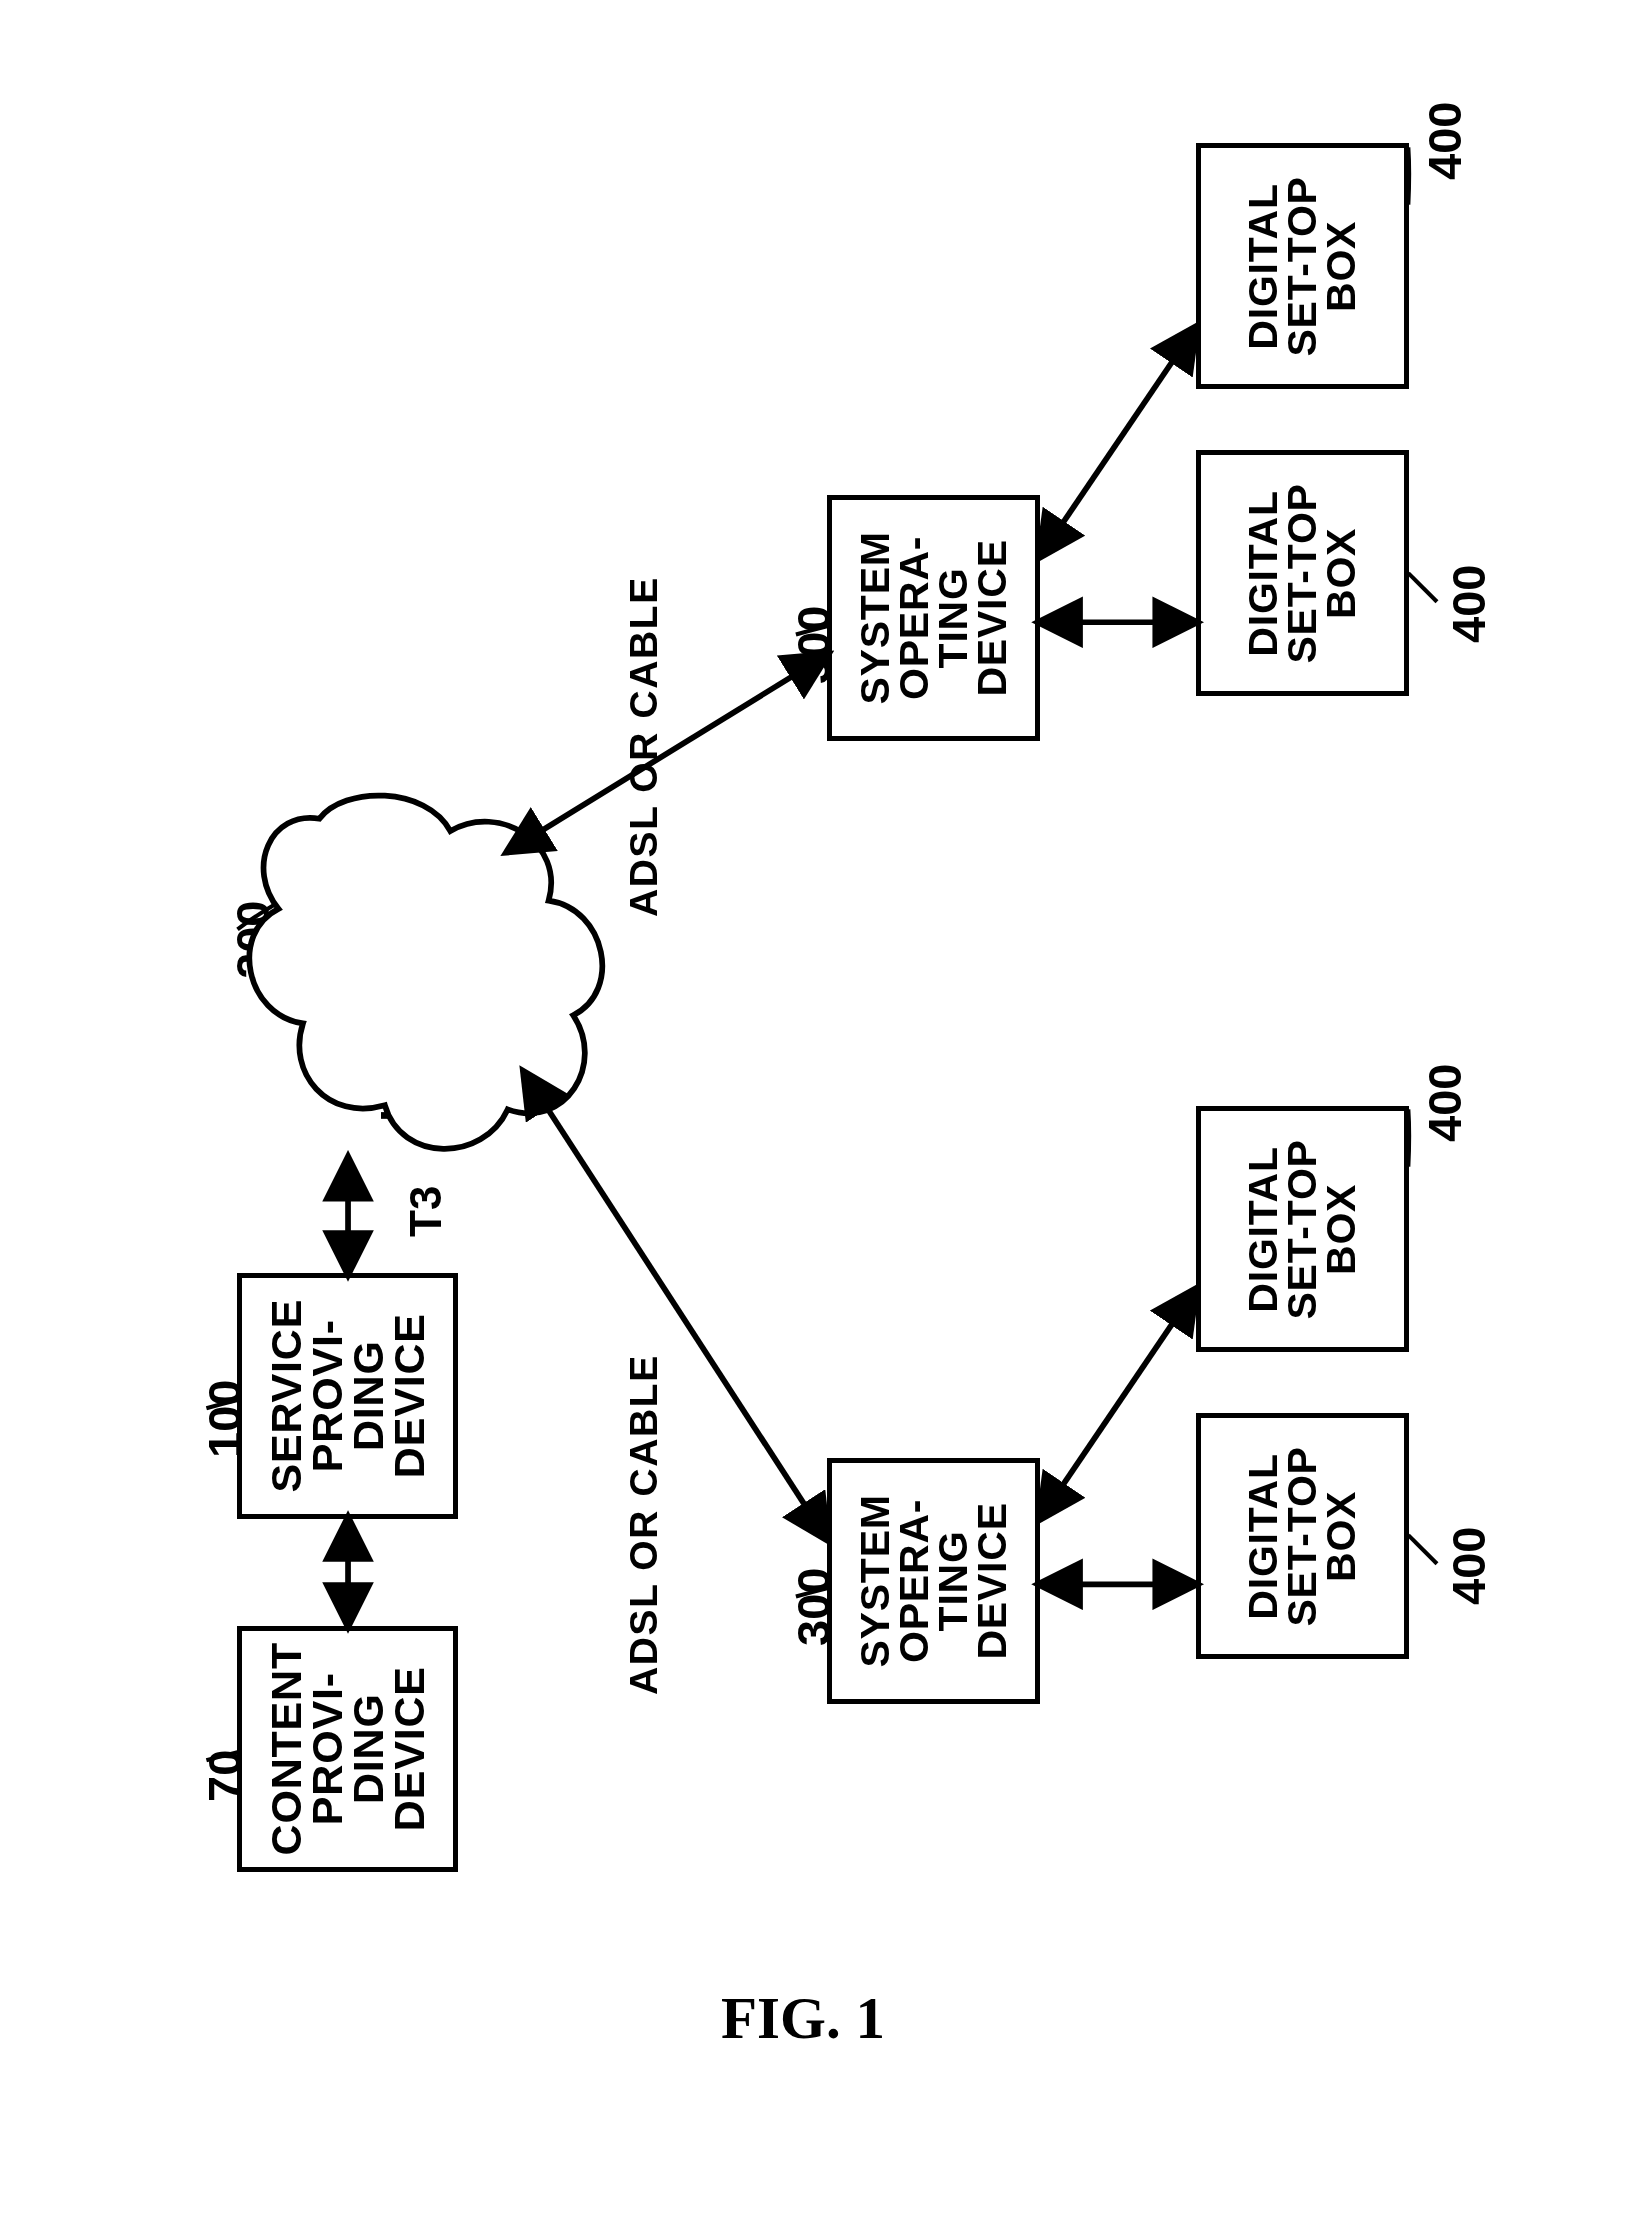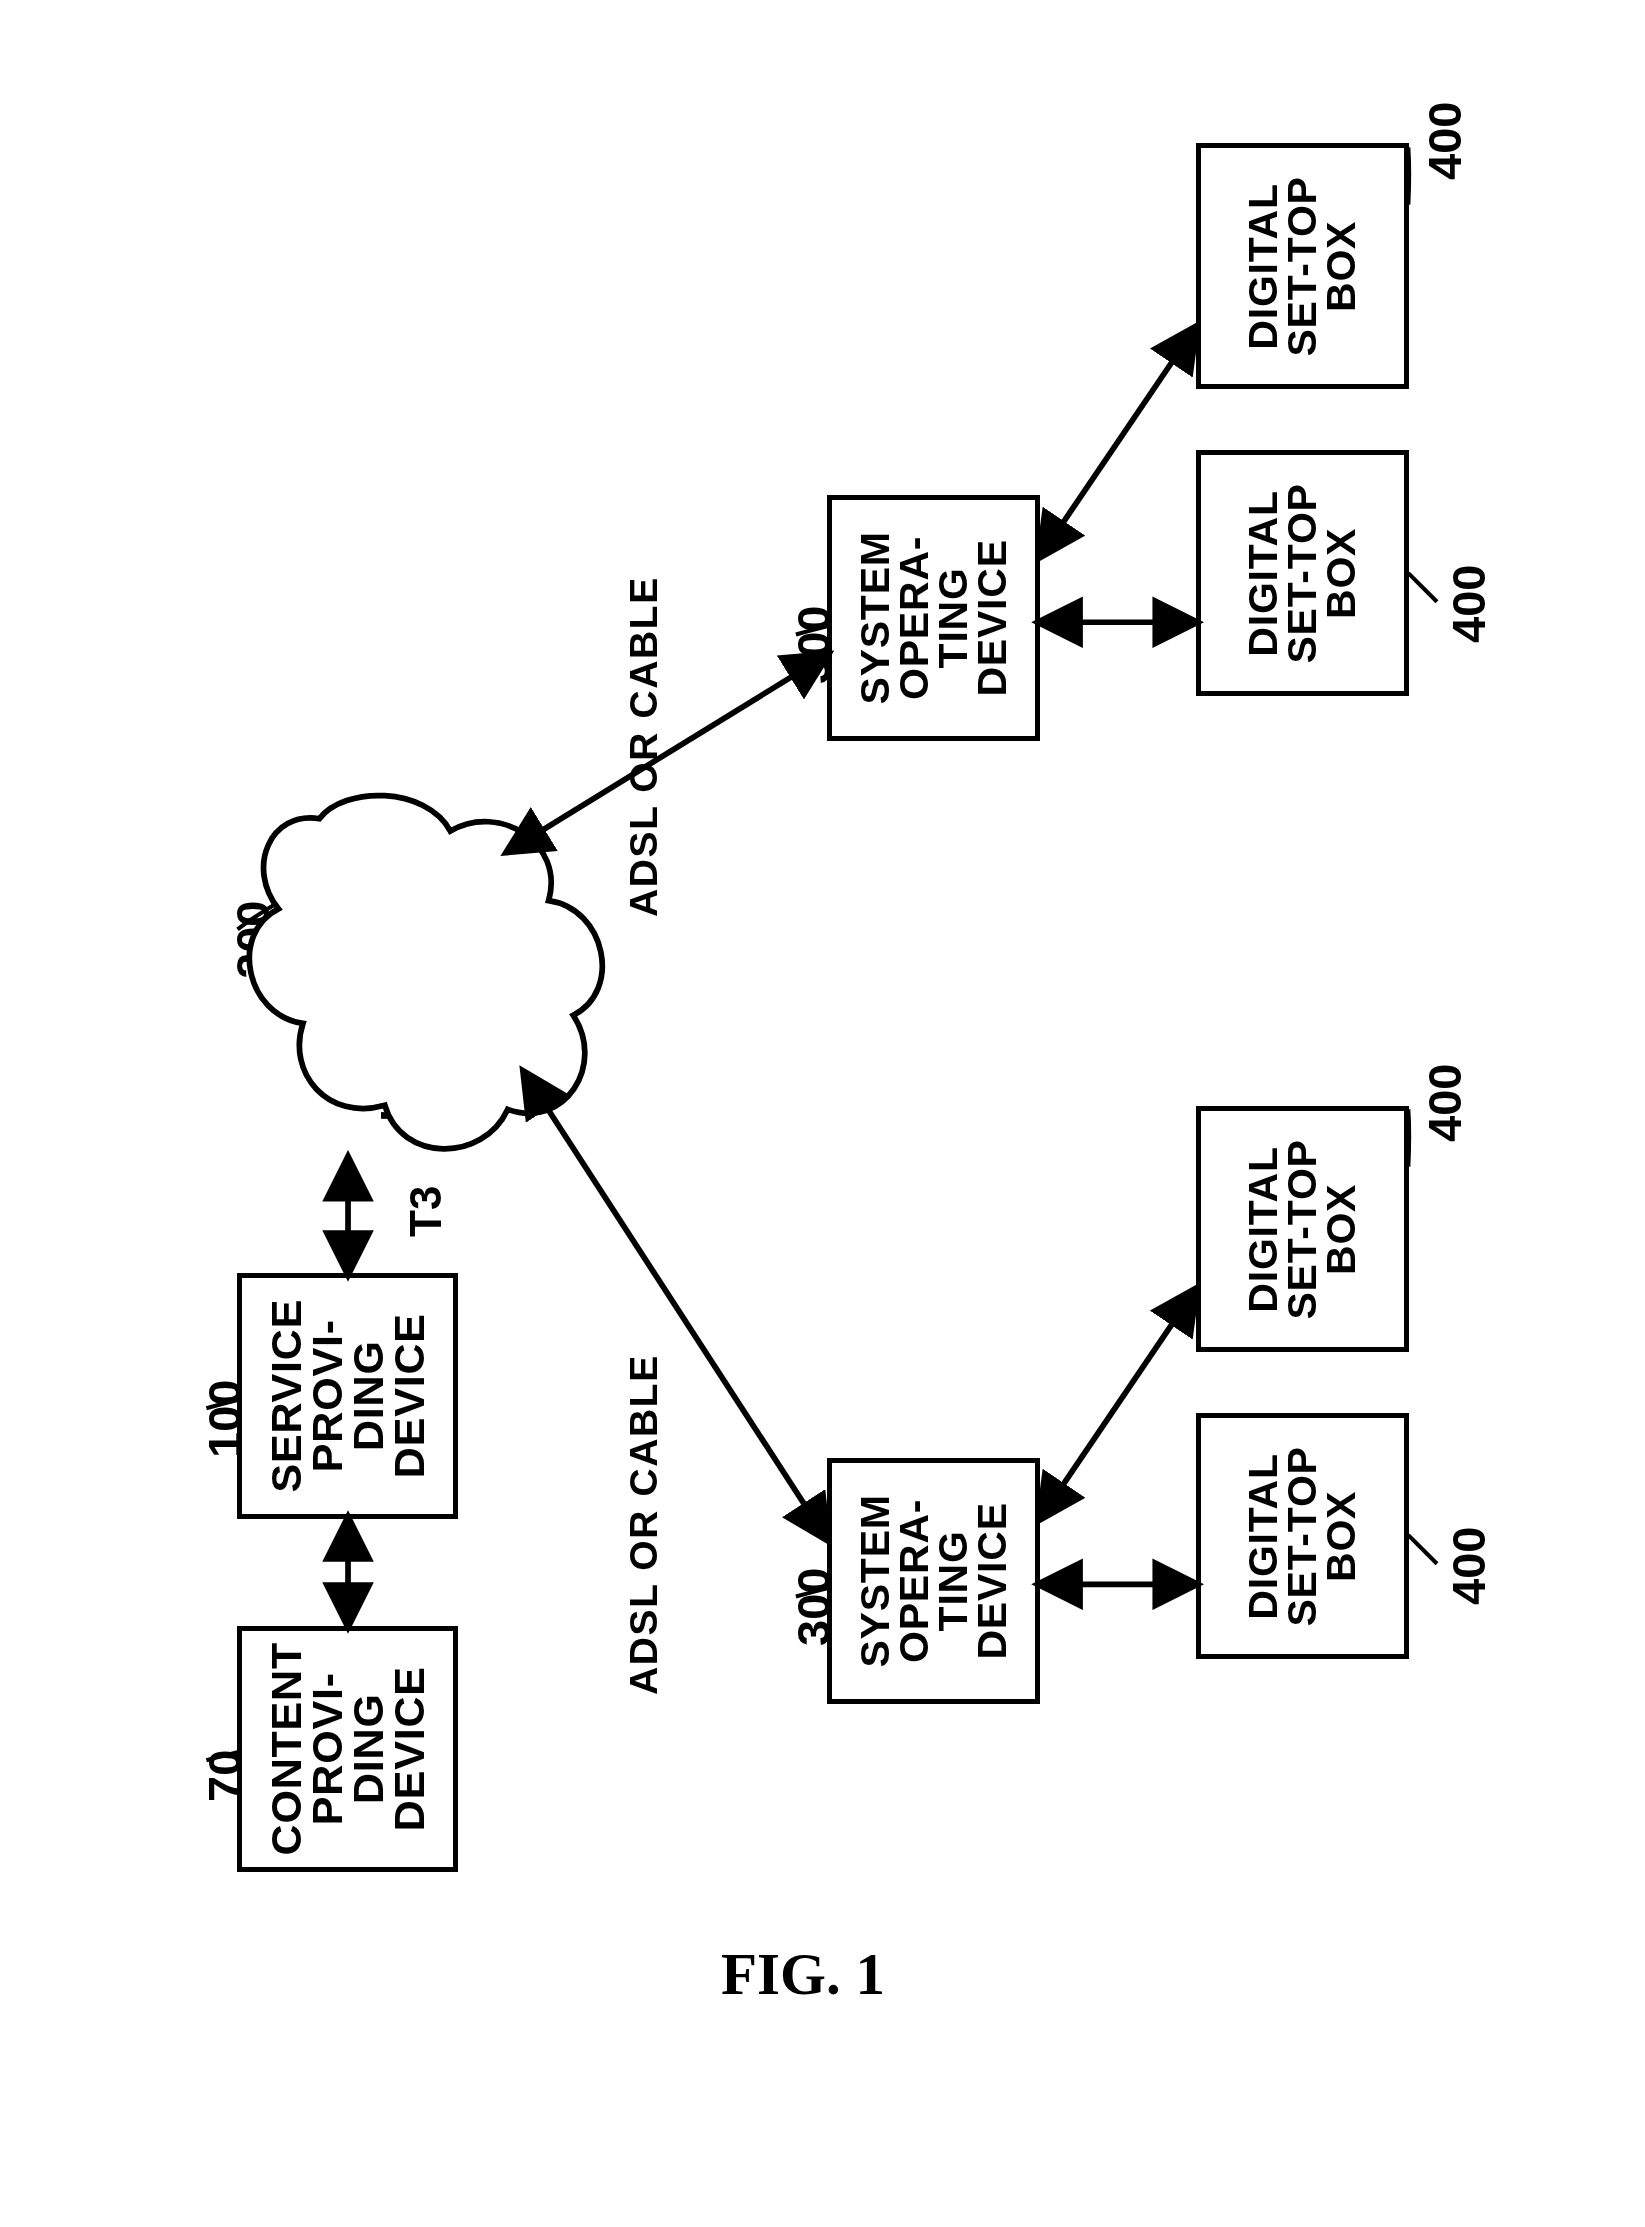--- a/index.html
+++ b/index.html
@@ -127,21 +127,21 @@
   </div>
   <span class="reflabel" style="left:1441px; top:1605px; font-size:47px;">400</span>
 
   <span class="edgelabel" style="left:401px; top:1237px; font-size:44px;">T3</span>
   <span class="edgelabel" style="left:622px; top:917px; font-size:39px; letter-spacing:1.6px;">ADSL OR CABLE</span>
   <span class="edgelabel" style="left:622px; top:1695px; font-size:39px; letter-spacing:1.6px;">ADSL OR CABLE</span>
 
   <span class="edgelabel" style="left:369px; top:1122px; font-size:47px; letter-spacing:3.3px;">INTERNET</span>
   <span class="reflabel" style="left:225px; top:979px; font-size:47px;">200</span>
 
-  <div class="fig" style="left:721px; top:1940px;">FIG. 1</div>
+  <div class="fig" style="left:721px; top:1984px;">FIG. 1</div>
 
   <svg class="overlay" viewBox="0 0 2009 2720" width="1645" height="2227">
     <defs>
       <marker id="arrow" viewBox="0 0 12 12" refX="10" refY="6" markerWidth="9" markerHeight="9" orient="auto-start-reverse">
         <path d="M 0 0 L 12 6 L 0 12 z" fill="#000"></path>
       </marker>
     </defs>
 
     <path d="M 390 1000
              C 330 990, 300 1060, 340 1110

